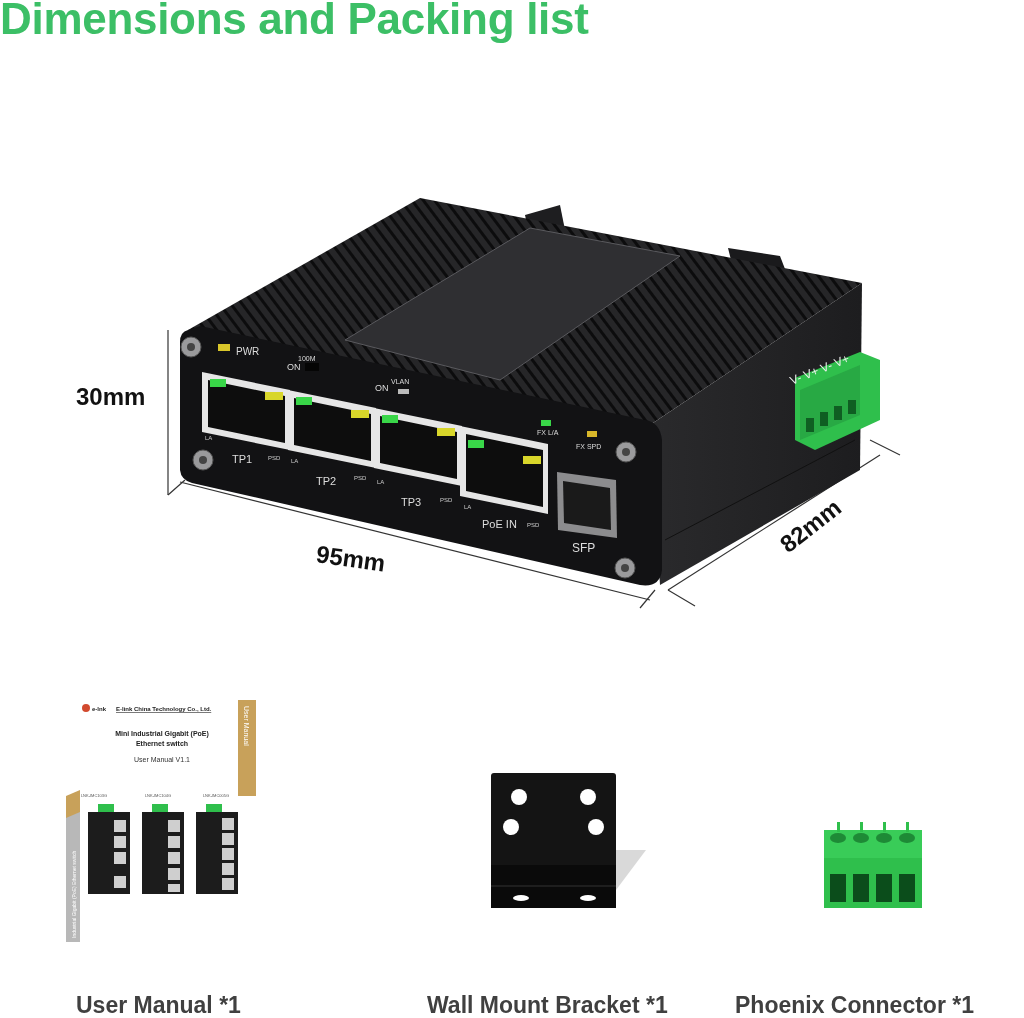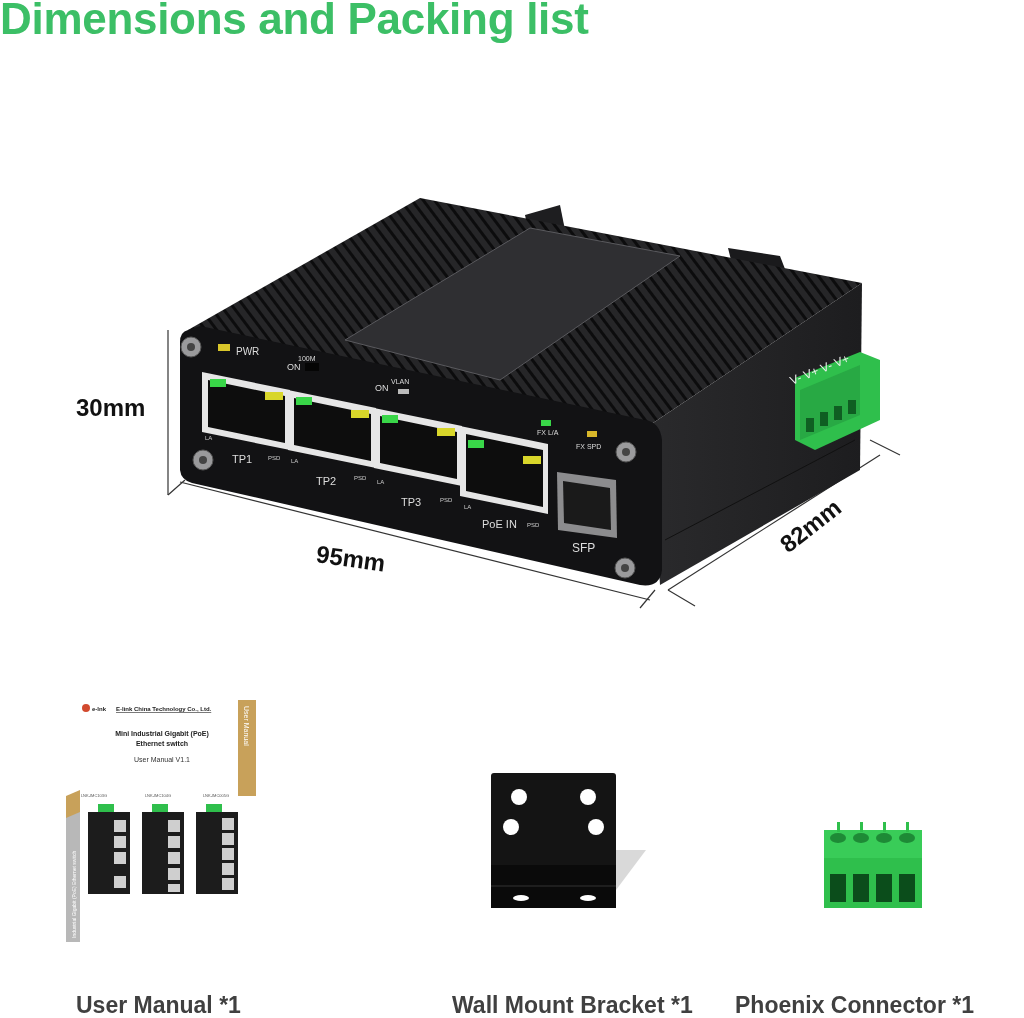--- a/index.html
+++ b/index.html
@@ -131,21 +131,21 @@
     <g fill="#0f5e22">
       <rect x="806" y="418" width="8" height="14"></rect>
         <rect x="820" y="412" width="8" height="14"></rect>
       <rect x="834" y="406" width="8" height="14"></rect>
         <rect x="848" y="400" width="8" height="14"></rect>
     </g>
     <text transform="translate(792,385) rotate(-22)" font-size="12" fill="#eee">V- V+ V- V+</text>
   </g>
 </svg>
 
-<div class="dim" style="left:76px;top:394px;">30mm</div>
+<div class="dim" style="left:76px;top:383px;">30mm</div>
 <div class="dim" style="left:316px;top:545px;transform:rotate(8deg);">95mm</div>
 <div class="dim" style="left:776px;top:512px;transform:rotate(-38deg);">82mm</div>
 
 <div class="manual">
   <svg width="192" height="242" viewBox="0 0 192 242">
     <rect x="172" y="0" width="18" height="96" fill="#c8a15a"></rect>
     <text transform="translate(178,6) rotate(90)" font-size="7" fill="#fff">User Manual</text>
     <rect x="0" y="96" width="14" height="146" fill="#b8b8b8"></rect>
     <path d="M0 96 L14 90 L14 112 L0 118 Z" fill="#c8a15a"></path>
     <text transform="translate(10,238) rotate(-90)" font-size="5" fill="#fff">Industrial Gigabit (PoE) Ethernet switch</text>
@@ -217,14 +217,14 @@
   </g>
   <g fill="#2fbf4c">
       <rect x="15" y="2" width="3" height="10"></rect>
       <rect x="38" y="2" width="3" height="10"></rect>
       <rect x="61" y="2" width="3" height="10"></rect>
       <rect x="84" y="2" width="3" height="10"></rect>
     </g>
 </svg>
 
 <div class="caption" style="left:76px;">User Manual *1</div>
-<div class="caption" style="left:452px;">Wall Mount Bracket *1</div>
+<div class="caption" style="left:427px;">Wall Mount Bracket *1</div>
 <div class="caption" style="left:735px;">Phoenix Connector *1</div>
 
 </body></html>

